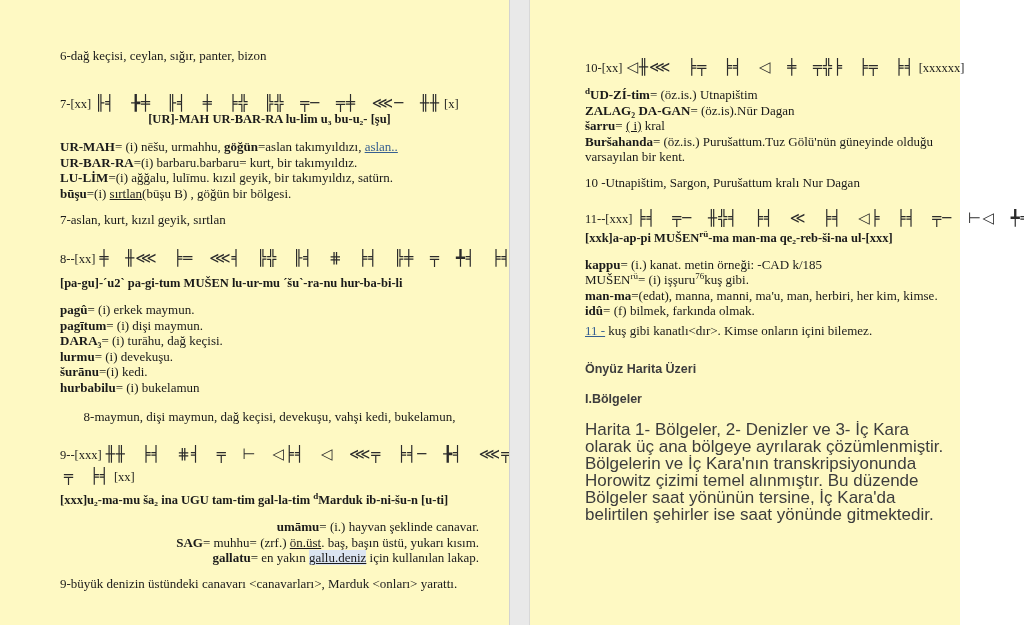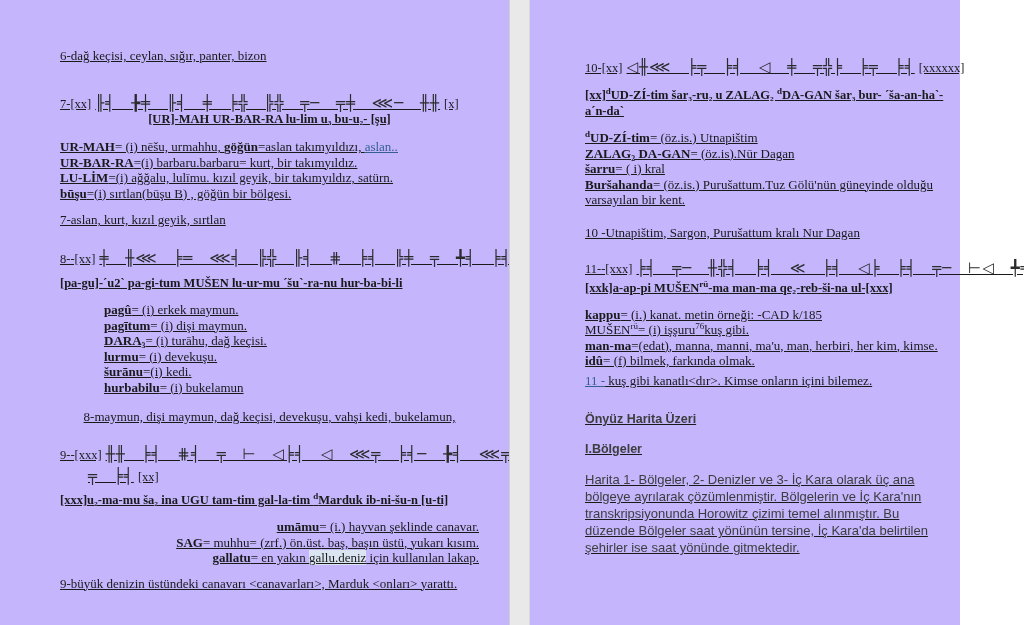--- a/index.html
+++ b/index.html
@@ -2,21 +2,21 @@
 <html><head>
 <meta charset="utf-8">
 <style>
   html,body { margin:0; padding:0; }
   body {
     width:1024px; height:625px; overflow:hidden; background:#ffffff;
     font-family:"Liberation Serif","DejaVu Serif","DejaVu Sans",serif;
     color:#1a1a1a;
   }
   .stage { position:relative; width:1024px; height:625px; background:#ffffff; }
-  .page { position:absolute; top:0; height:625px; background:#c4b5fd;text-decoration:underline; }
+  .page { position:absolute; top:0; height:625px; background:#fef9c3; }
   .page-left  { left:0;   width:509px; }
   .page-right { left:530px; width:430px; }
   .page-divider {
     position:absolute; top:0; left:509px; width:21px; height:625px;
     background:#e9e9e9; border-left:1px solid #d2d2d2; border-right:1px solid #d8d8d8;
     box-sizing:border-box;
   }
   .content-left  { padding:48px 30px 0 60px; }
   .content-right { padding:58px 16px 0 55px; }
 
@@ -35,21 +35,21 @@
   }
 
   .b   { font-weight:bold; }
   .u   { text-decoration:underline; }
   .blue{ color:#365f91; }
   .hl  { background:#dbe5f1; }
   .sup { vertical-align:super; font-size:9px; line-height:0; }
 
   .sans { font-family:"Liberation Sans","DejaVu Sans",sans-serif; color:#3d3d3d; }
   .heading  { font-size:12.5px; font-weight:bold; line-height:14px; }
-  .sans-para{ font-size:13px; line-height:17px; }
+  .sans-para{ font-size:17px; line-height:17px; }
 </style>
 </head>
 <body>
 
 <div class="stage">
 
   <div class="page page-left">
     <div class="content-left">
       <p class="body-line">6-dağ keçisi, ceylan, sığır, panter, bizon</p>
 
@@ -62,62 +62,61 @@
         <p class="def-line"><span class="b">UR-BAR-RA</span><span>=(i) barbaru.barbaru= kurt, bir takımyıldız.</span></p>
         <p class="def-line"><span class="b">LU-LİM</span><span>=(i) ağğalu, lulīmu. kızıl geyik, bir takımyıldız, satürn.</span></p>
         <p class="def-line"><span class="b">būşu</span><span>=(i) </span><span class="u">sırtlan</span><span>(būşu B) , göğün bir bölgesi.</span></p>
       </div>
       <p class="summary" style="margin-top:11px;">7-aslan, kurt, kızıl geyik, sırtlan</p>
 
       <p class="cune-row" style="margin-top:21px;">
         <span class="cune-label">8--[xx]</span><span class="cune">╪ ╫⋘ ╞═ ⋘╡ ╠╬ ╟╡ ⋕ ╞╡ ╠╪ ╤ ╇╡ ╞╡ ╞═ ⋘╡</span>
       </p>
       <p class="translit" style="margin-top:9px;"><span class="b">[pa-gu]-´u2` pa-gi-tum MUŠEN lu-ur-mu ´šu`-ra-nu hur-ba-bi-li</span></p>
-      <div style="margin-top:11px;margin-left:44px;">
+      <div style="margin-top:11px;">
         <p class="def-line"><span class="b">pagû</span><span>= (i) erkek maymun.</span></p>
         <p class="def-line"><span class="b">pagītum</span><span>= (i) dişi maymun.</span></p>
         <p class="def-line"><span class="b">DARA₃</span><span>= (i) turāhu, dağ keçisi.</span></p>
         <p class="def-line"><span class="b">lurmu</span><span>= (i) devekuşu.</span></p>
         <p class="def-line"><span class="b">šurānu</span><span>=(i) kedi.</span></p>
         <p class="def-line"><span class="b">hurbabilu</span><span>= (i) bukelamun</span></p>
       </div>
       <p class="summary" style="margin-top:14px;text-align:center;">8-maymun, dişi maymun, dağ keçisi, devekuşu, vahşi kedi, bukelamun,</p>
 
       <p class="cune-row" style="margin-top:20px;">
         <span class="cune-label">9--[xxx]</span><span class="cune">╫╫ ╞╡ ⋕╡ ╤ ⊢ ◁╞╡ ◁ ⋘╤ ╞╡─ ╊╡ ⋘╤ ╤╪ ◁═ ◁ ╞╬</span>
       </p>
-      <p class="cune-row" style="margin-top:4px;margin-left:24px;">
+      <p class="cune-row" style="margin-top:4px;">
         <span class="cune">╤ ╞╡</span><span class="cune-label">[xx]</span>
       </p>
       <p class="translit" style="margin-top:8px;"><span class="b">[xxx]u₂-ma-mu ša₂ ina UGU tam-tim gal-la-tim </span><span class="b sup">d</span><span class="b">Marduk ib-ni-šu-n [u-ti]</span></p>
       <div style="margin-top:11px;text-align:right;">
         <p class="def-line"><span class="b">umāmu</span><span>= (i.) hayvan şeklinde canavar.</span></p>
         <p class="def-line"><span class="b">SAG</span><span>= muhhu= (zrf.) </span><span class="u">ön.üst</span><span>. baş, başın üstü, yukarı kısım.</span></p>
         <p class="def-line"><span class="b">gallatu</span><span>= en yakın </span><span class="u hl">gallu.deniz</span><span> için kullanılan lakap.</span></p>
       </div>
       <p class="summary" style="margin-top:10px;">9-büyük denizin üstündeki canavarı &lt;canavarları&gt;, Marduk &lt;onları&gt; yarattı.</p>
     </div>
   </div>
 
   <div class="page-divider"></div>
 
   <div class="page page-right">
     <div class="content-right">
 
       <p class="cune-row">
         <span class="cune-label">10-[xx]</span><span class="cune">◁╫⋘ ╞╤ ╞╡ ◁ ╪ ╤╬╞ ╞╤ ╞╡</span><span class="cune-label">[xxxxxx]</span>
       </p>
-      <p class="translit" style="margin-top:12px;"><span class="b">[xx]</span><span class="b sup">d</span><span class="b">UD-ZÍ-tim šar₃-ru₂ u ZALAG₂ </span><span class="b sup">d</span><span class="b">DA-GAN šar₃ bur- ´ša-an-ha`-a´n-da`</span></p>
       <div style="margin-top:11px;">
         <p class="def-line"><span class="b sup">d</span><span class="b">UD-ZÍ-tim</span><span>= (öz.is.) Utnapištim</span></p>
         <p class="def-line"><span class="b">ZALAG₂ DA-GAN</span><span>= (öz.is).Nūr Dagan</span></p>
         <p class="def-line"><span class="b">šarru</span><span>= </span><span class="u">( i)</span><span> kral</span></p>
         <p class="def-line"><span class="b">Buršahanda</span><span>= (öz.is.) Purušattum.Tuz Gölü'nün güneyinde olduğu varsayılan bir kent.</span></p>
       </div>
-      <p class="summary" style="margin-top:17px;">10 -Utnapištim, Sargon, Purušattum kralı Nur Dagan</p>
+      <p class="summary" style="margin-top:10px;">10 -Utnapištim, Sargon, Purušattum kralı Nur Dagan</p>
 
       <p class="cune-row" style="margin-top:19px;">
         <span class="cune-label">11--[xxx]</span><span class="cune">╞╡ ╤─ ╫╬╡ ╞╡ ≪ ╞╡ ◁╞ ╞╡ ╤─ ⊢◁ ╇╪ ╞╡</span>
       </p>
       <p class="translit" style="margin-top:4px;"><span class="b">[xxk]a-ap-pi MUŠEN</span><span class="b sup">rü</span><span class="b">-ma man-ma qe₂-reb-ši-na ul-[xxx]</span></p>
       <div style="margin-top:10px;">
         <p class="def-line"><span class="b">kappu</span><span>= (i.) kanat. metin örneği: -CAD k/185</span></p>
         <p class="def-line"><span>MUŠEN</span><span class="sup">rü</span><span>= (i) işşuru</span><span class="sup">76</span><span>kuş gibi.</span></p>
         <p class="def-line"><span class="b">man-ma</span><span>=(edat), manna, manni, ma'u, man, herbiri, her kim, kimse.</span></p>
         <p class="def-line"><span class="b">idû</span><span>= (f) bilmek, farkında olmak.</span></p>

